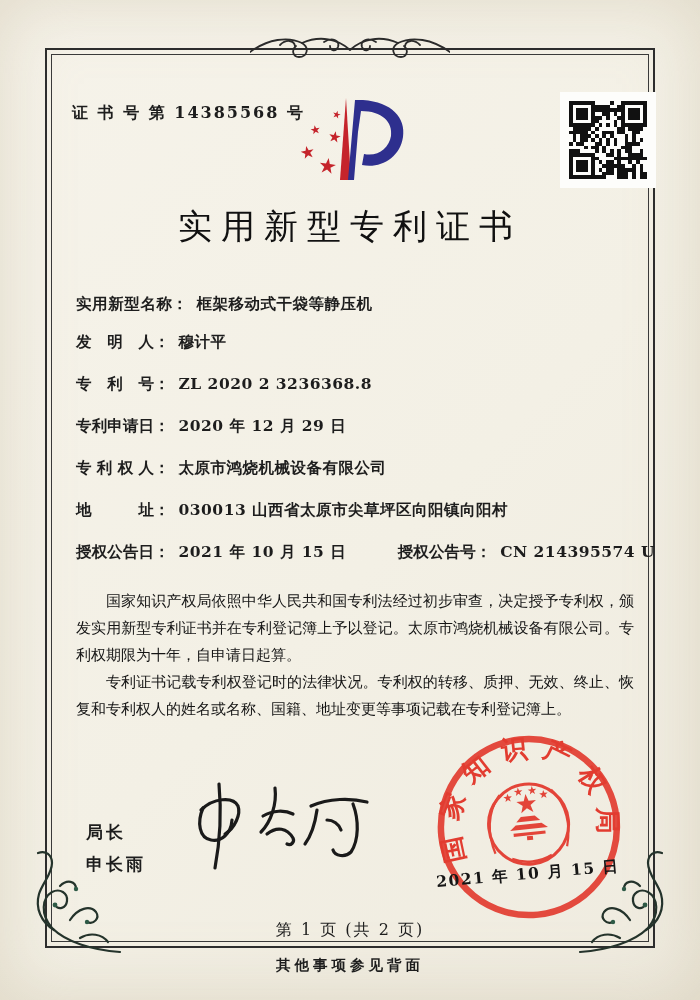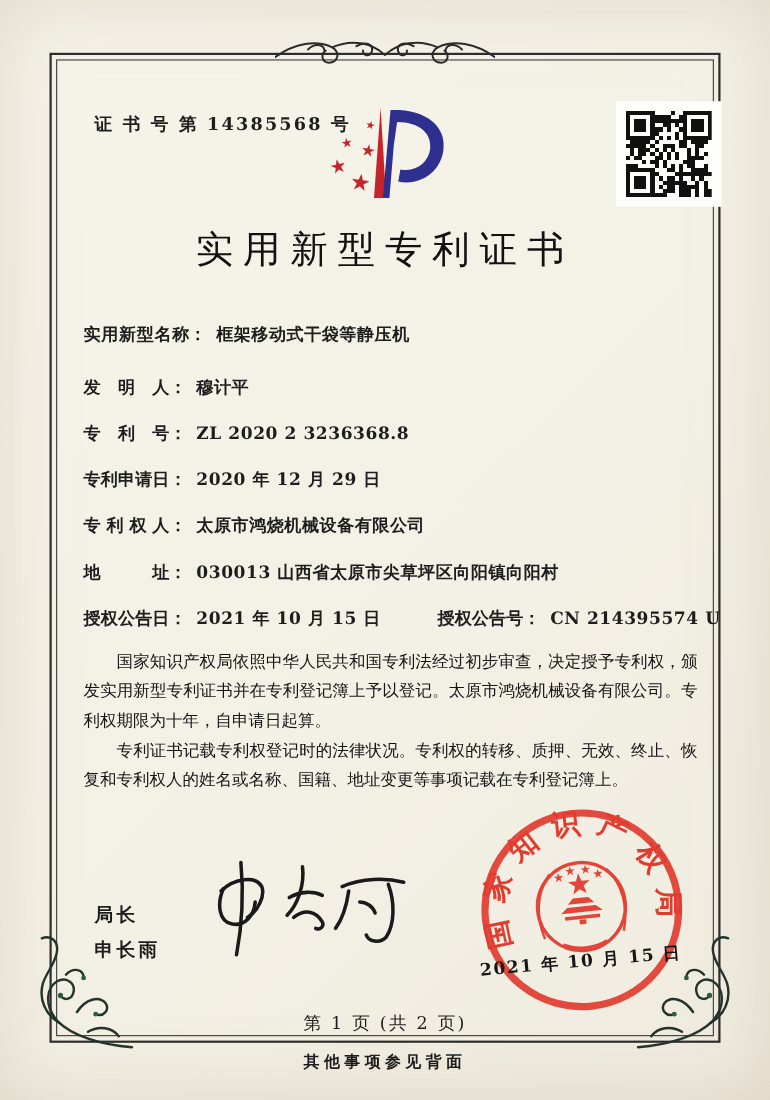--- a/index.html
+++ b/index.html
@@ -5,30 +5,30 @@
   html,body{margin:0;padding:0;background:#e8e4d8;}
   .page{position:relative;width:700px;height:1000px;margin:0 auto;overflow:hidden;
     background:linear-gradient(135deg,#f6f3ea 0%,#f3f0e5 55%,#efebdf 100%);
     box-shadow:inset 0 0 70px rgba(185,173,140,.35);
     font-family:"DejaVu Serif","Liberation Serif",serif;color:#1d1d1d;}
   
   .frame-outer{position:absolute;left:45px;top:48px;right:45px;bottom:52px;border:2px solid #2d2d2d;}
   .frame-inner{position:absolute;left:51px;top:54px;right:51px;bottom:58px;border:1px solid #3a3a3a;}
   .ornament{position:absolute;pointer-events:none;}
   
-  .cert-no{position:absolute;left:72px;top:103px;font-size:16px;font-weight:700;letter-spacing:2px;margin-left:14px;}
+  .cert-no{position:absolute;left:72px;top:103px;font-size:16px;font-weight:700;letter-spacing:2px;}
   .logo{position:absolute;left:288px;top:92px;width:130px;height:96px;}
   .qr-wrap{position:absolute;left:560px;top:92px;width:96px;height:96px;background:#fdfdfb;
     display:flex;align-items:center;justify-content:center;}
   .title{position:absolute;left:0;right:0;top:204px;text-align:center;font-size:34px;font-weight:400;
     letter-spacing:9px;color:#111;}
   
   .fields{position:absolute;left:76px;top:294px;width:566px;font-size:15.5px;font-weight:600;}
   .row{height:22px;margin-bottom:20px;white-space:nowrap;}
-  .row.first{margin-bottom:26px;}
+  .row.first{margin-bottom:16px;}
   .lbl{display:inline-block;text-align:justify;text-align-last:justify;vertical-align:top;}
   .w6{width:96px;}
   .w5{width:78px;}
   .colon{display:inline-block;margin-right:9px;}
   .val{letter-spacing:.5px;}
   .pair2{margin-left:46px;}
   
   .body-text{position:absolute;left:76px;top:588px;width:558px;font-size:15px;line-height:27px;
     text-align:justify;color:#141414;}
   .body-text p{margin:0;text-indent:2em;}

